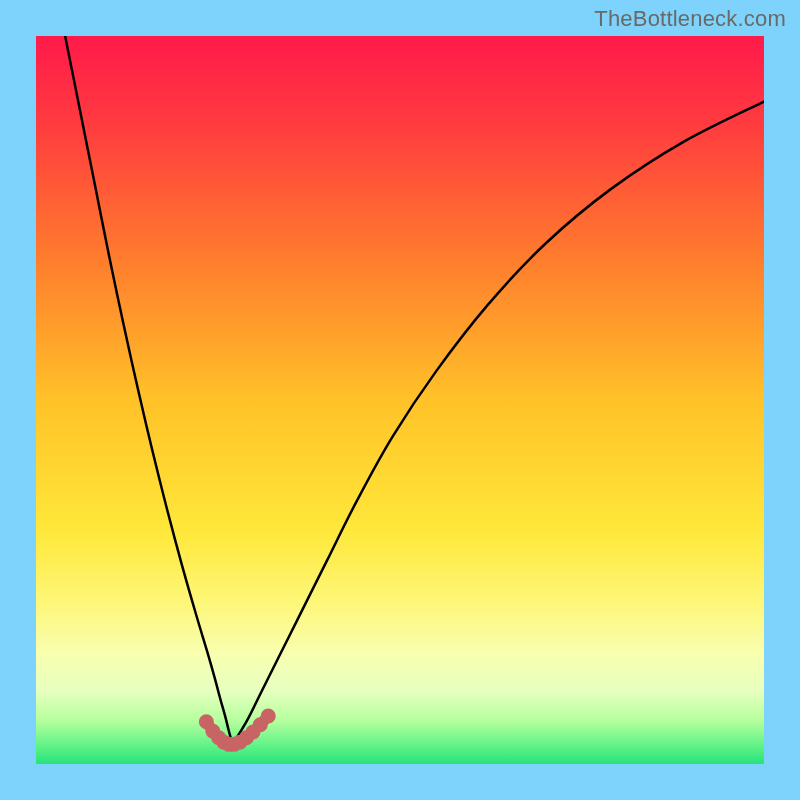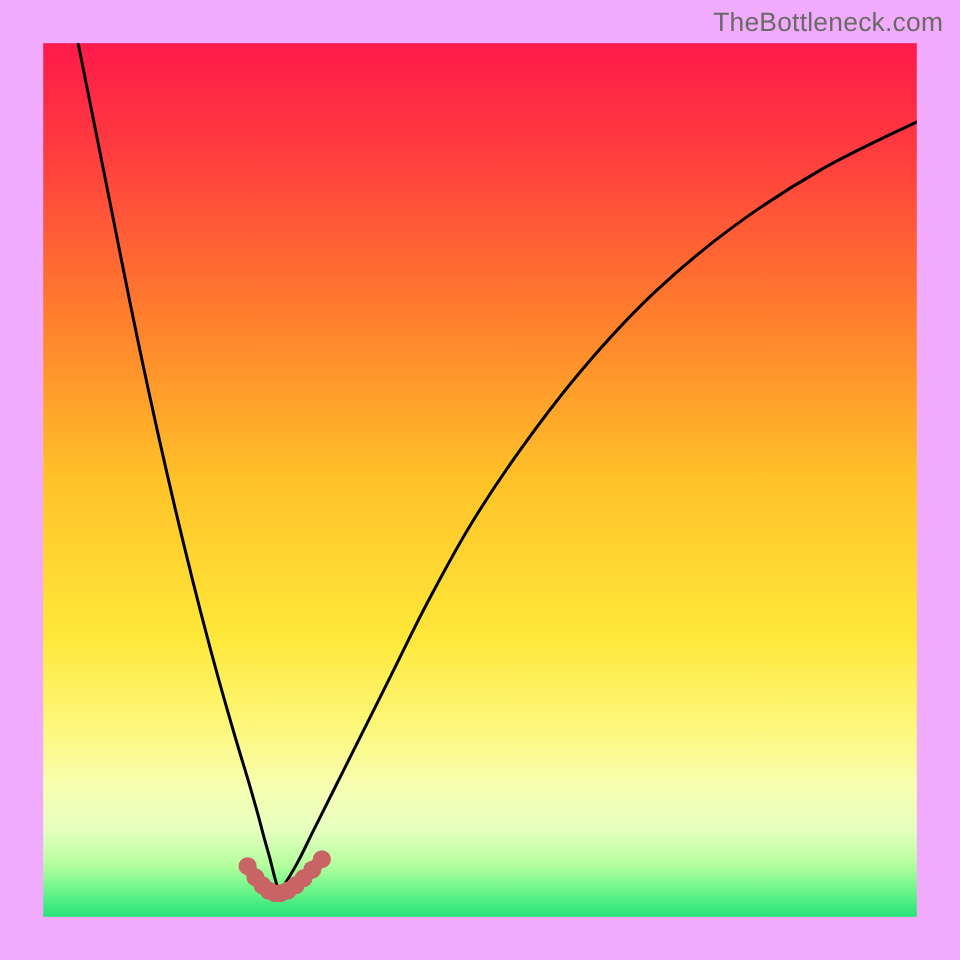--- a/index.html
+++ b/index.html
@@ -10,21 +10,21 @@
     background: #000;
     overflow: hidden;
     font-family: Arial, Helvetica, sans-serif;
   }
   .frame {
     position: absolute;
     top: 0;
     left: 0;
     width: 800px;
     height: 800px;
-    background: #f0abfc;
+    background: #7dd3fc;
   }
   .plot {
     position: absolute;
     top: 36px;
     left: 36px;
     width: 728px;
     height: 728px;
     
   }
   .watermark {

